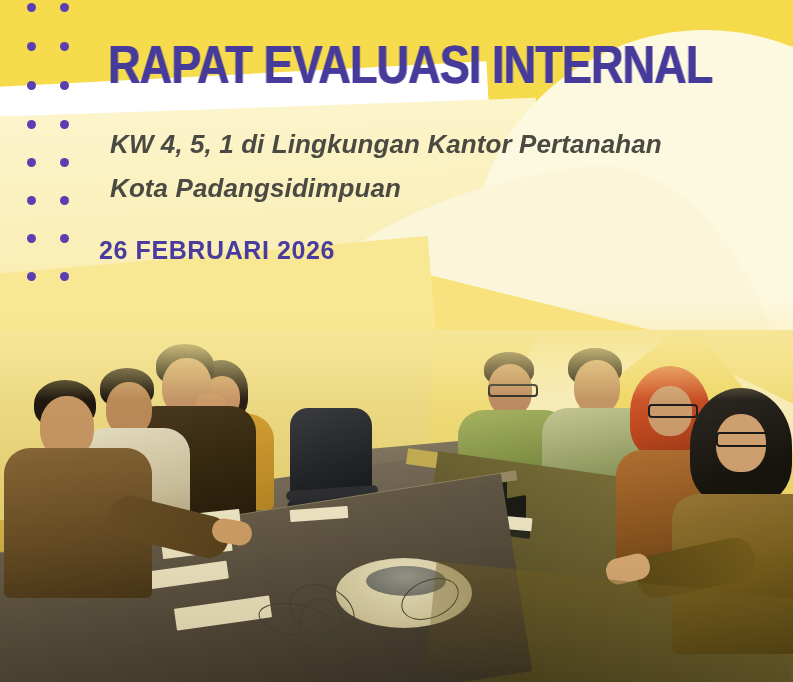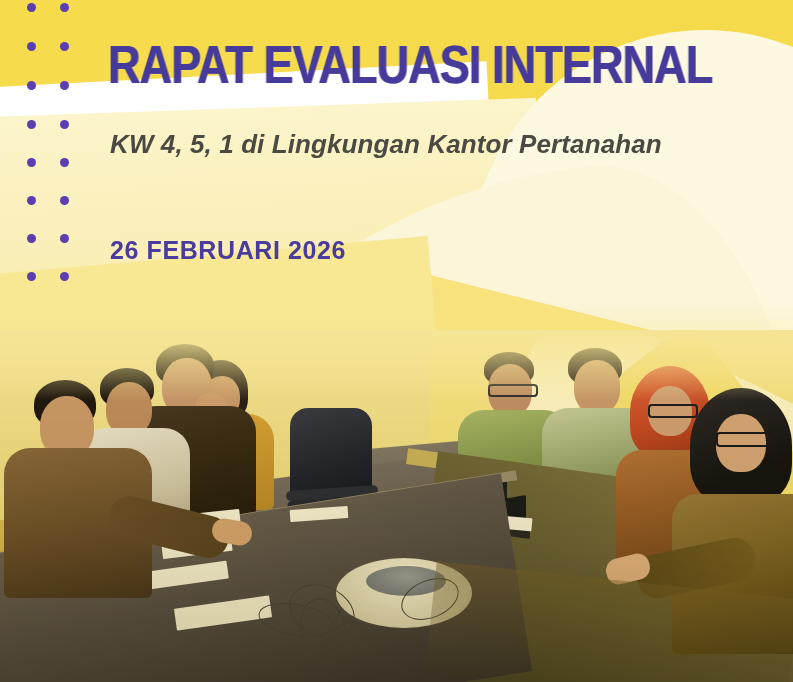--- a/index.html
+++ b/index.html
@@ -124,21 +124,21 @@
     font-weight:bold;
     font-style:italic;
     font-size:26px;
     line-height:44px;
     color:#4A4A42;
     letter-spacing:.1px;
   }
   #poster-subtitle .sub-line{display:block;}
 
   #poster-date{
-    position:absolute;left:97px;top:236px;
+    position:absolute;left:86px;top:236px;
     font-family:"Liberation Sans", sans-serif;
     font-weight:bold;
     font-size:25px;
     letter-spacing:.6px;
     color:#4A3C9E;
     white-space:nowrap;
   }
 
   
   #photo{
@@ -340,20 +340,21 @@
       <div class="dot" style="left: 60px; top: 234px; background: rgb(91, 63, 176);"></div>
       <div class="dot" style="left: 27px; top: 272px; background: rgb(91, 63, 176);"></div>
       <div class="dot" style="left: 60px; top: 272px; background: rgb(91, 63, 176);"></div>
     </div>
 
   <div id="text-block">
     <div id="poster-title">RAPAT EVALUASI INTERNAL</div>
 
     <div id="poster-subtitle">
       <span class="sub-line">KW 4, 5, 1 di Lingkungan Kantor Pertanahan</span>
+      <span class="sub-line">Kota Padangsidimpuan</span>
     </div>
 
     <div id="poster-date">26 FEBRUARI 2026</div>
   </div>
 
   <div id="photo">
 
     <div class="p" id="wall-left"></div>
     <div class="p" id="wall-right"></div>
     <div class="p" id="wall-diag"></div>

